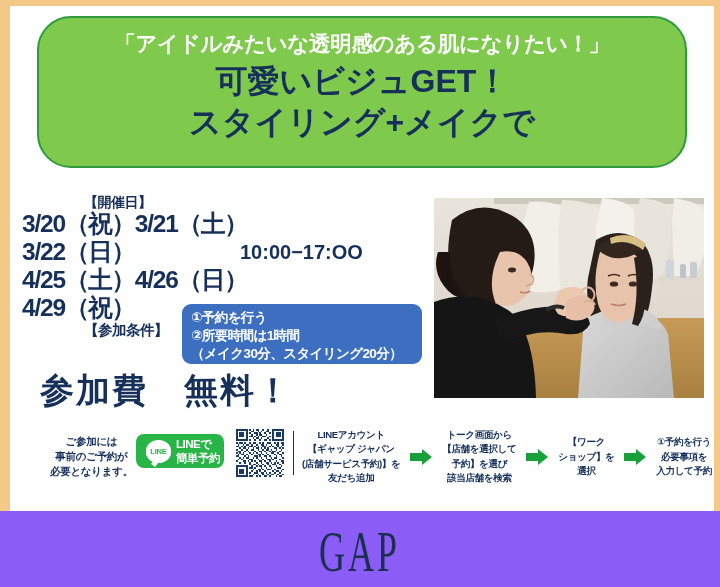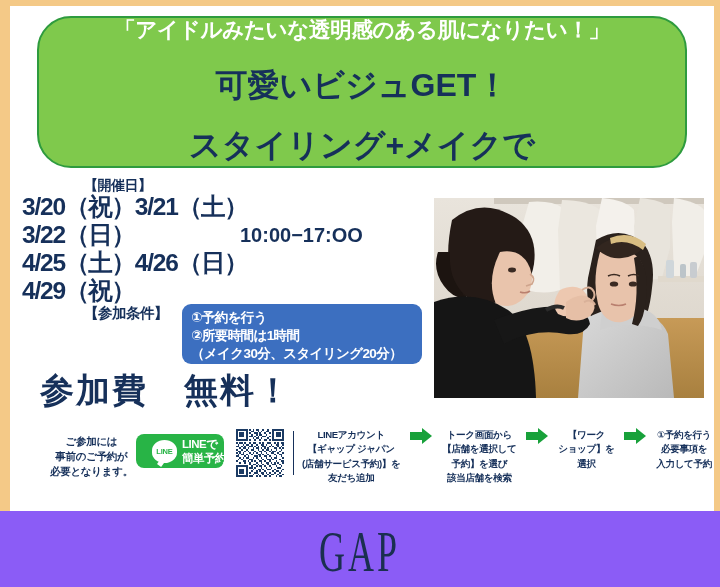--- a/index.html
+++ b/index.html
@@ -39,22 +39,22 @@
     top: 10px;
     width: 650px;
     height: 152px;
     background: #7FC94C;
     border: 2px solid #2E9B3E;
     border-radius: 34px;
     box-sizing: border-box;
     display: flex;
     flex-direction: column;
     align-items: center;
-    justify-content: space-between;
-    padding-top: 0;
+    justify-content: flex-start;
+    padding-top: 14px;
   }
   .banner-quote {
     color: #ffffff;
     font-size: 21.5px;
     font-weight: 700;
     letter-spacing: -0.3px;
     line-height: 1.15;
     white-space: nowrap;
     margin-bottom: 4px;
   }
@@ -65,21 +65,21 @@
     line-height: 1.28;
     letter-spacing: 0px;
     white-space: nowrap;
     text-align: center;
   }
 
   
   .info-block {
     position: absolute;
     left: 12px;
-    top: 172px;
+    top: 189px;
     width: 400px;
   }
   .label-kaisaibi {
     color: #16305A;
     font-size: 14px;
     font-weight: 700;
     margin-left: 62px;
     line-height: 1.1;
     letter-spacing: -0.5px;
   }
@@ -180,21 +180,21 @@
   .line-btn {
     position: absolute;
     left: 126px;
     top: 8px;
     width: 88px;
     height: 34px;
     background: #28B446;
     border-radius: 8px;
     display: flex;
     align-items: center;
-    padding-left: 16px;
+    padding-left: 10px;
     box-sizing: border-box;
   }
   .line-bubble {
     width: 25px;
     height: 23px;
     background: #ffffff;
     border-radius: 50% / 46%;
     position: relative;
     display: flex;
     align-items: center;
@@ -243,21 +243,21 @@
     width: 1px;
     height: 44px;
     background: #16305A;
   }
   .steps {
     position: absolute;
     left: 292px;
     top: 2px;
     width: 410px;
     display: flex;
-    align-items: flex-start;
+    align-items: center;
     justify-content: space-between;
   }
   .step-text {
     color: #16305A;
     font-size: 9.6px;
     font-weight: 700;
     line-height: 1.5;
     text-align: center;
     letter-spacing: -0.4px;
     white-space: nowrap;

